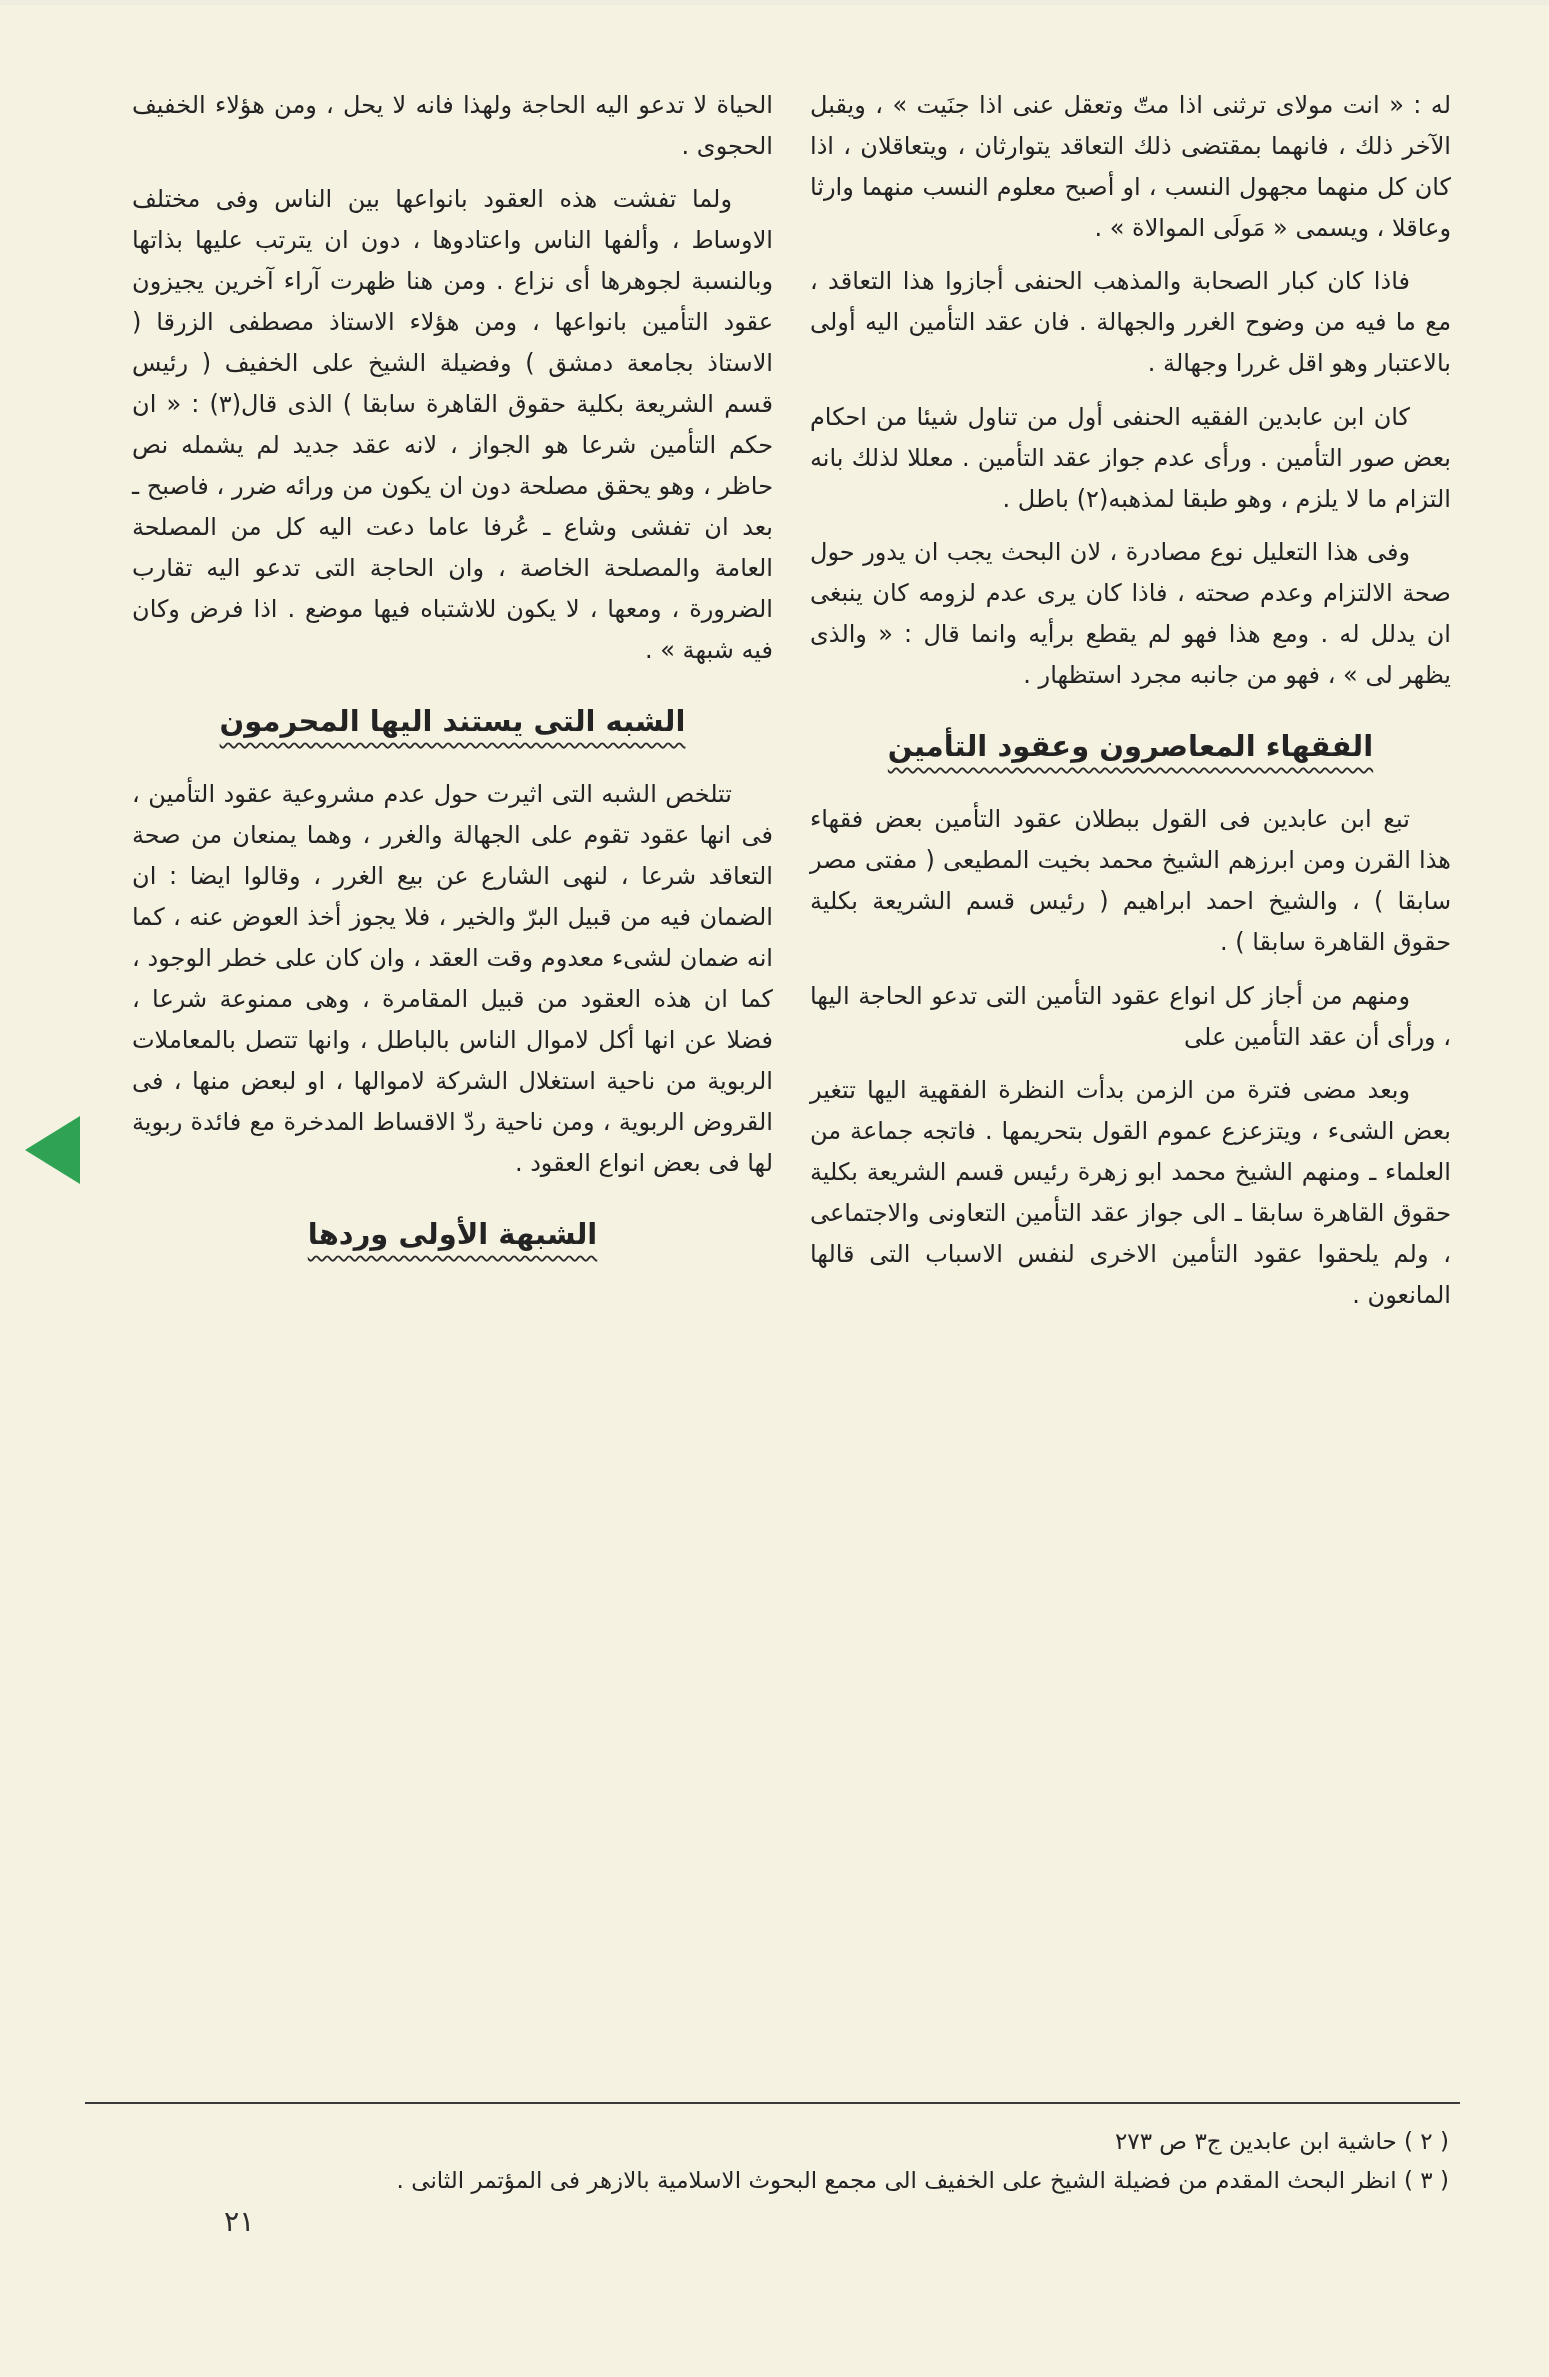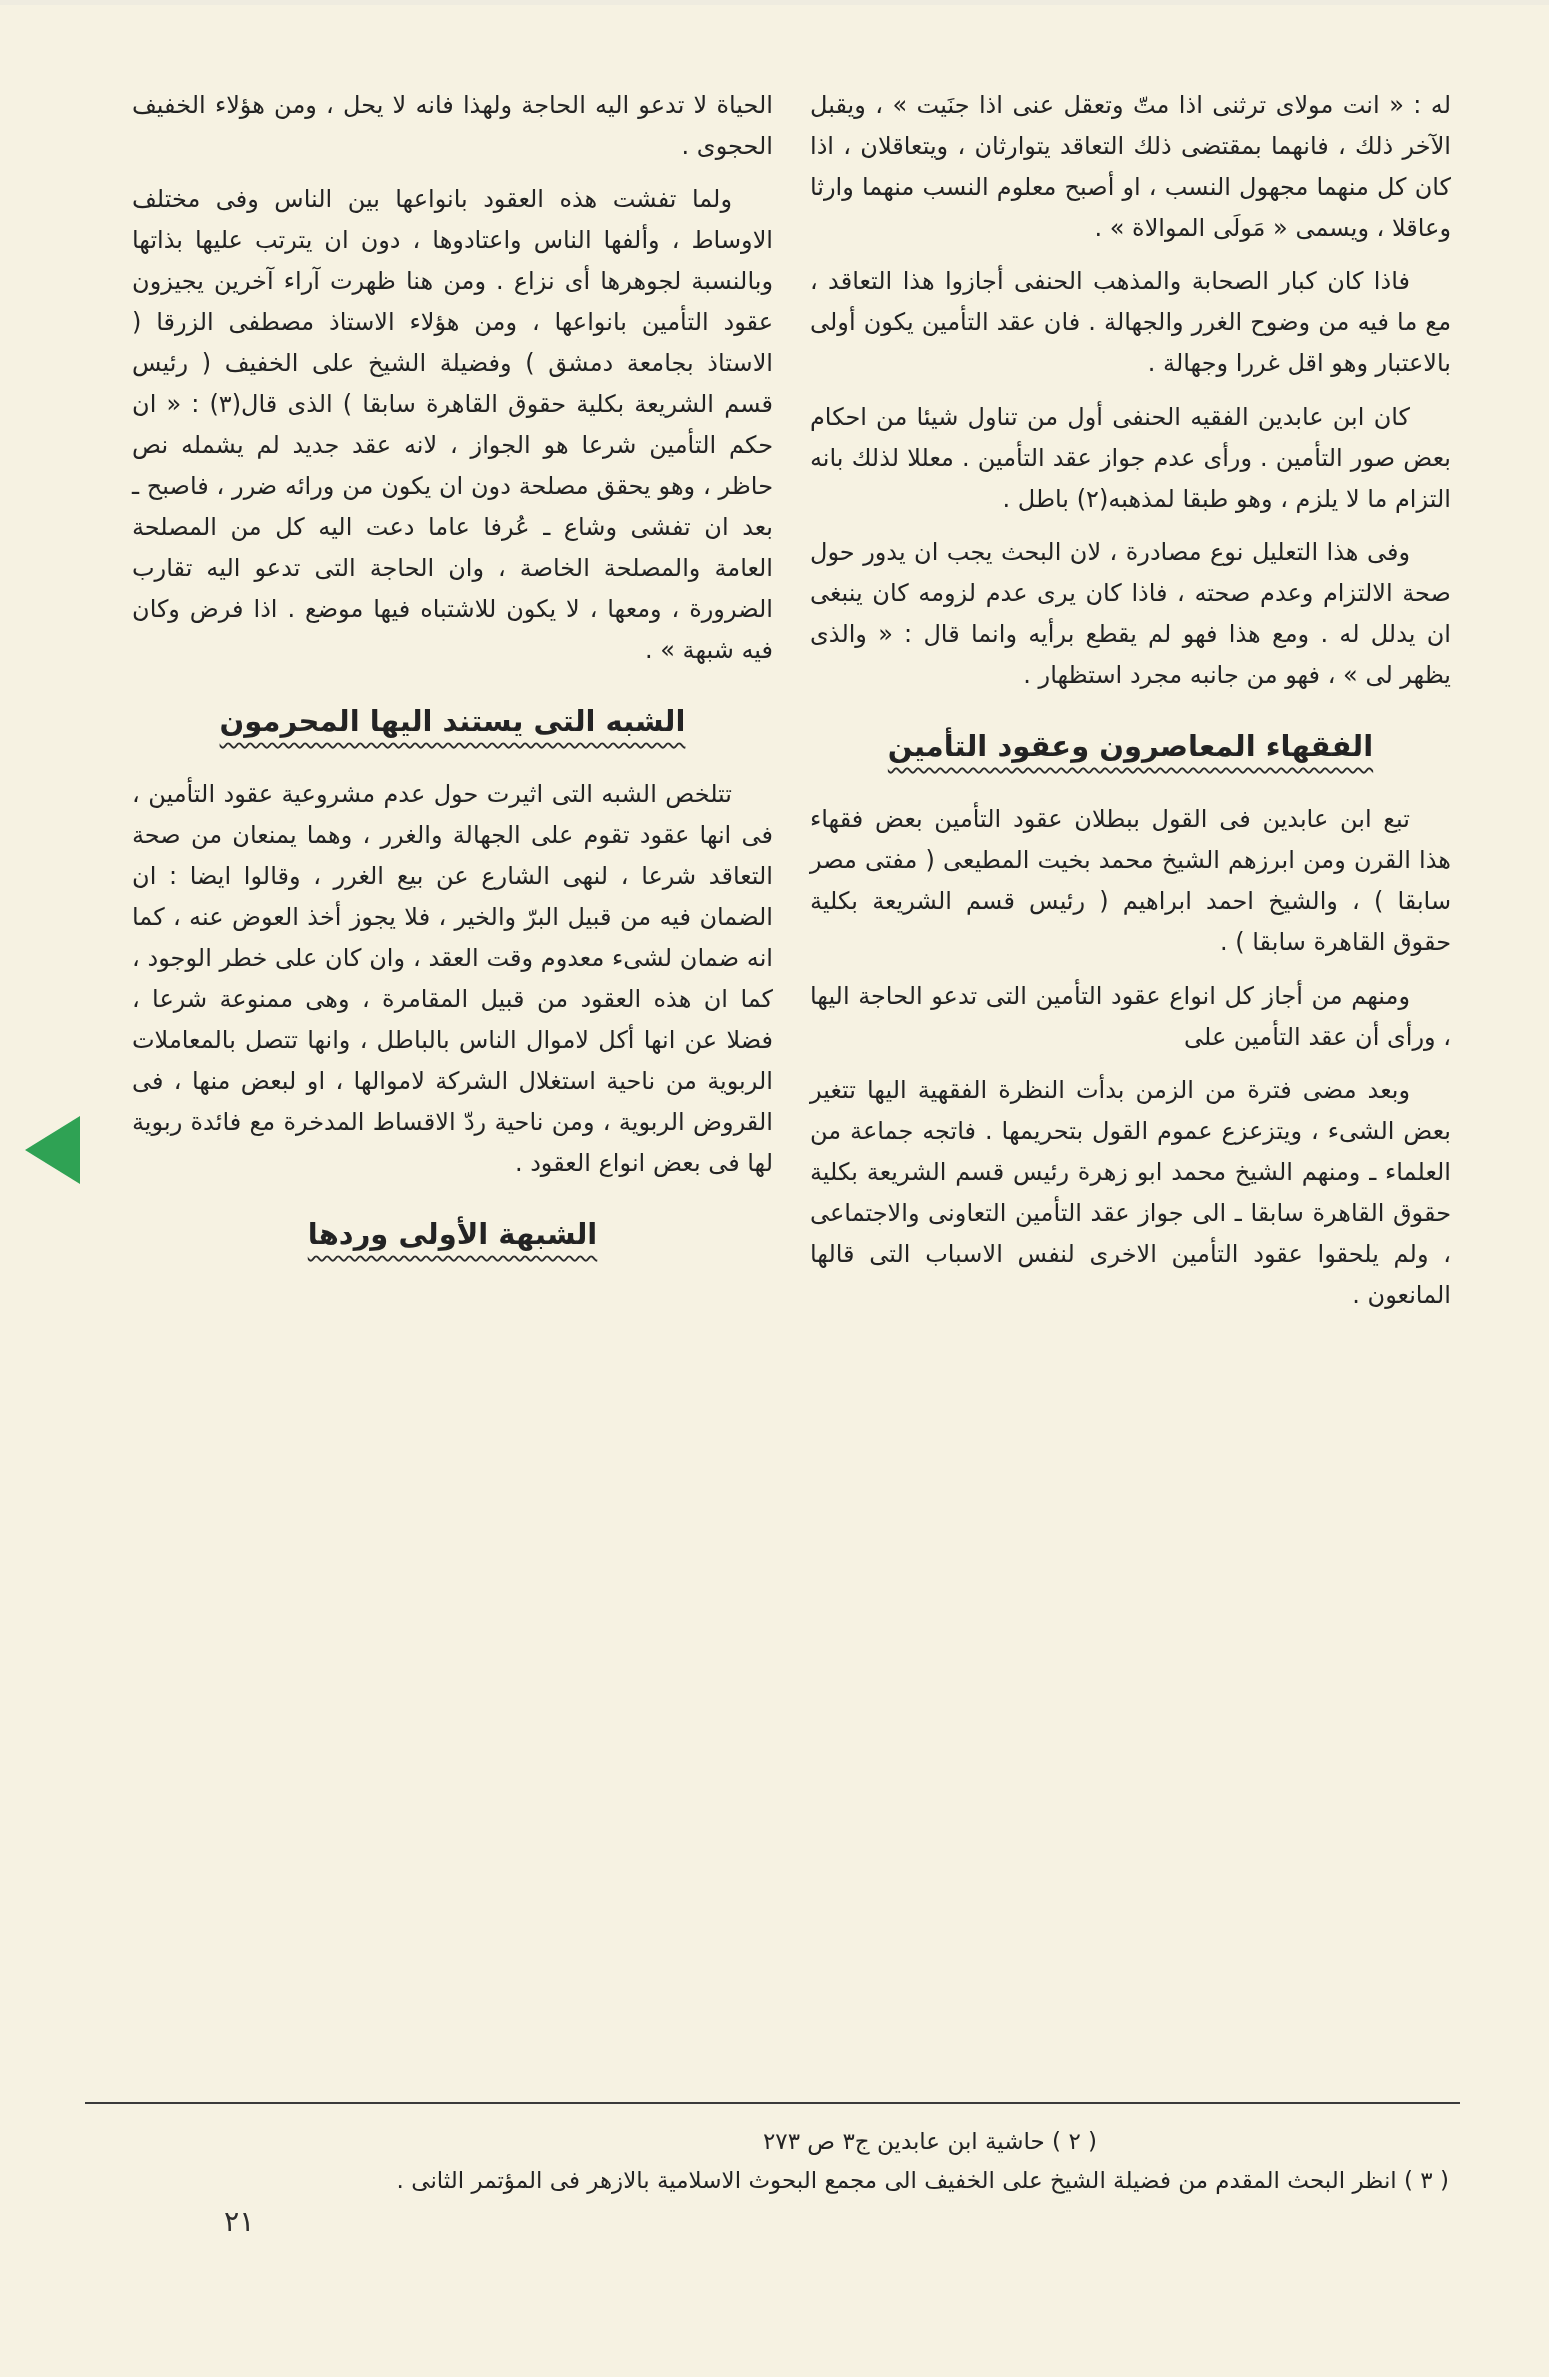--- a/index.html
+++ b/index.html
@@ -59,21 +59,21 @@
   }
   .footnotes {
     position:absolute;
     top:2122px; right:100px;
     width:1358px;
     direction:rtl;
     font-size:23px;
     line-height:39px;
     text-align:right;
   }
-  .footnote-1 { padding-left:320px; text-align:center; }
+  .footnote-1 { padding-left:320px; text-align:right; }
   .footnote-1-inner { display:inline-block; direction:rtl; }
   .footnote-2 { text-align:justify; }
   .page-number {
     position:absolute;
     top:2205px; left:224px;
     font-size:28.4px;
     color:#2e2e2e;
     letter-spacing:3.6px;
   }
   .bookmark-triangle {
@@ -89,21 +89,21 @@
 </head>
 <body>
 
 <div class="page">
   <div class="scan-edge-top"></div>
 
   <div class="content">
 
     <div class="col">
       <p class="para no-indent">له : « انت مولاى ترثنى اذا متّ وتعقل عنى اذا جنَيت » ، ويقبل الآخر ذلك ، فانهما بمقتضى ذلك التعاقد يتوارثان ، ويتعاقلان ، اذا كان كل منهما مجهول النسب ، او أصبح معلوم النسب منهما وارثا وعاقلا ، ويسمى « مَولَى الموالاة » .</p>
-      <p class="para">فاذا كان كبار الصحابة والمذهب الحنفى أجازوا هذا التعاقد ، مع ما فيه من وضوح الغرر والجهالة . فان عقد التأمين يكون أولى بالاعتبار وهو اقل غررا وجهالة .</p>
+      <p class="para">فاذا كان كبار الصحابة والمذهب الحنفى أجازوا هذا التعاقد ، مع ما فيه من وضوح الغرر والجهالة . فان عقد التأمين اليه أولى بالاعتبار وهو اقل غررا وجهالة .</p>
       <p class="para">كان ابن عابدين الفقيه الحنفى أول من تناول شيئا من احكام بعض صور التأمين . ورأى عدم جواز عقد التأمين . معللا لذلك بانه التزام ما لا يلزم ، وهو طبقا لمذهبه(٢) باطل .</p>
       <p class="para">وفى هذا التعليل نوع مصادرة ، لان البحث يجب ان يدور حول صحة الالتزام وعدم صحته ، فاذا كان يرى عدم لزومه كان ينبغى ان يدلل له . ومع هذا فهو لم يقطع برأيه وانما قال : « والذى يظهر لى » ، فهو من جانبه مجرد استظهار .</p>
       <h2 class="heading"><span>الفقهاء المعاصرون وعقود التأمين</span></h2>
       <p class="para">تبع ابن عابدين فى القول ببطلان عقود التأمين بعض فقهاء هذا القرن ومن ابرزهم الشيخ محمد بخيت المطيعى ( مفتى مصر سابقا ) ، والشيخ احمد ابراهيم ( رئيس قسم الشريعة بكلية حقوق القاهرة سابقا ) .</p>
       <p class="para">ومنهم من أجاز كل انواع عقود التأمين التى تدعو الحاجة اليها ، ورأى أن عقد التأمين على</p>
       <p class="para">وبعد مضى فترة من الزمن بدأت النظرة الفقهية اليها تتغير بعض الشىء ، ويتزعزع عموم القول بتحريمها . فاتجه جماعة من العلماء ـ ومنهم الشيخ محمد ابو زهرة رئيس قسم الشريعة بكلية حقوق القاهرة سابقا ـ الى جواز عقد التأمين التعاونى والاجتماعى ، ولم يلحقوا عقود التأمين الاخرى لنفس الاسباب التى قالها المانعون .</p>
     </div>
 
     <div class="col">
       <p class="para no-indent">الحياة لا تدعو اليه الحاجة ولهذا فانه لا يحل ، ومن هؤلاء الخفيف الحجوى .</p>

